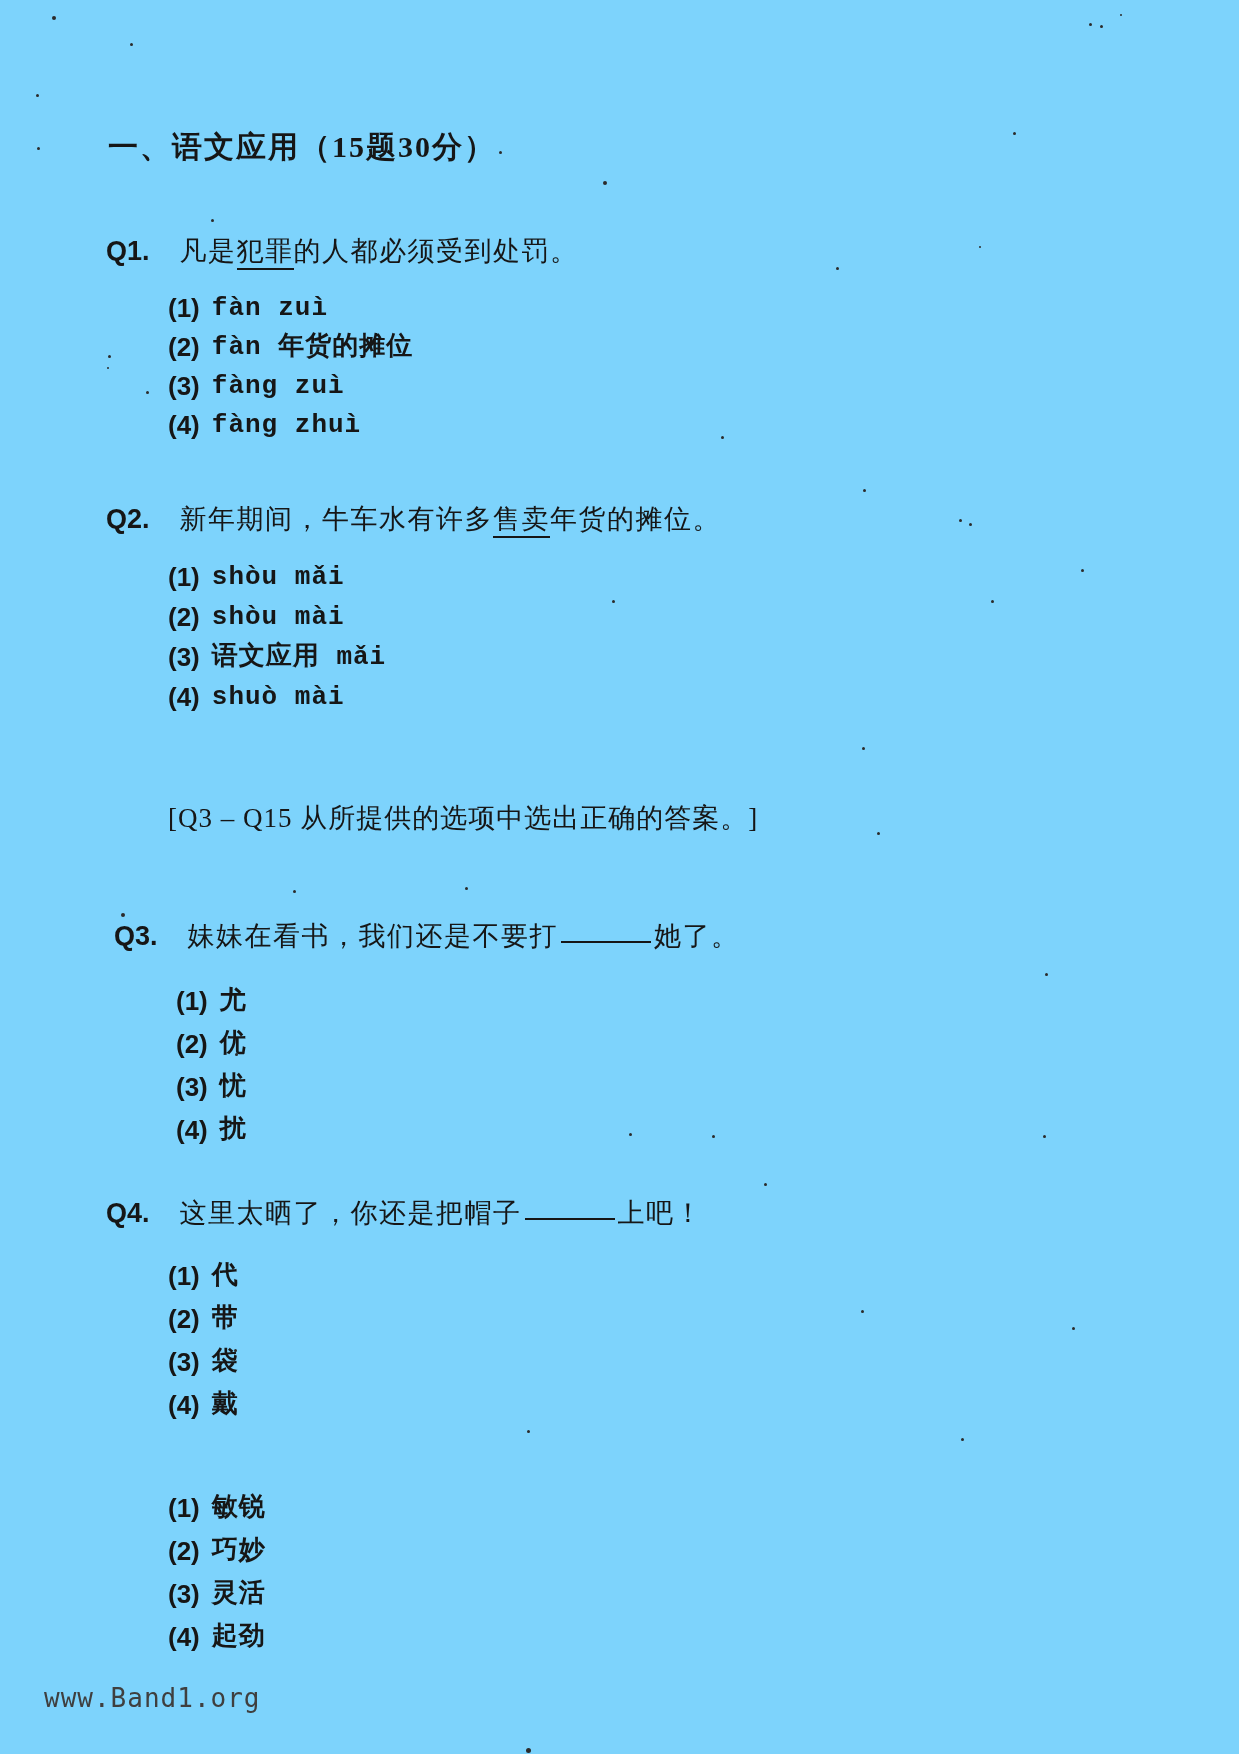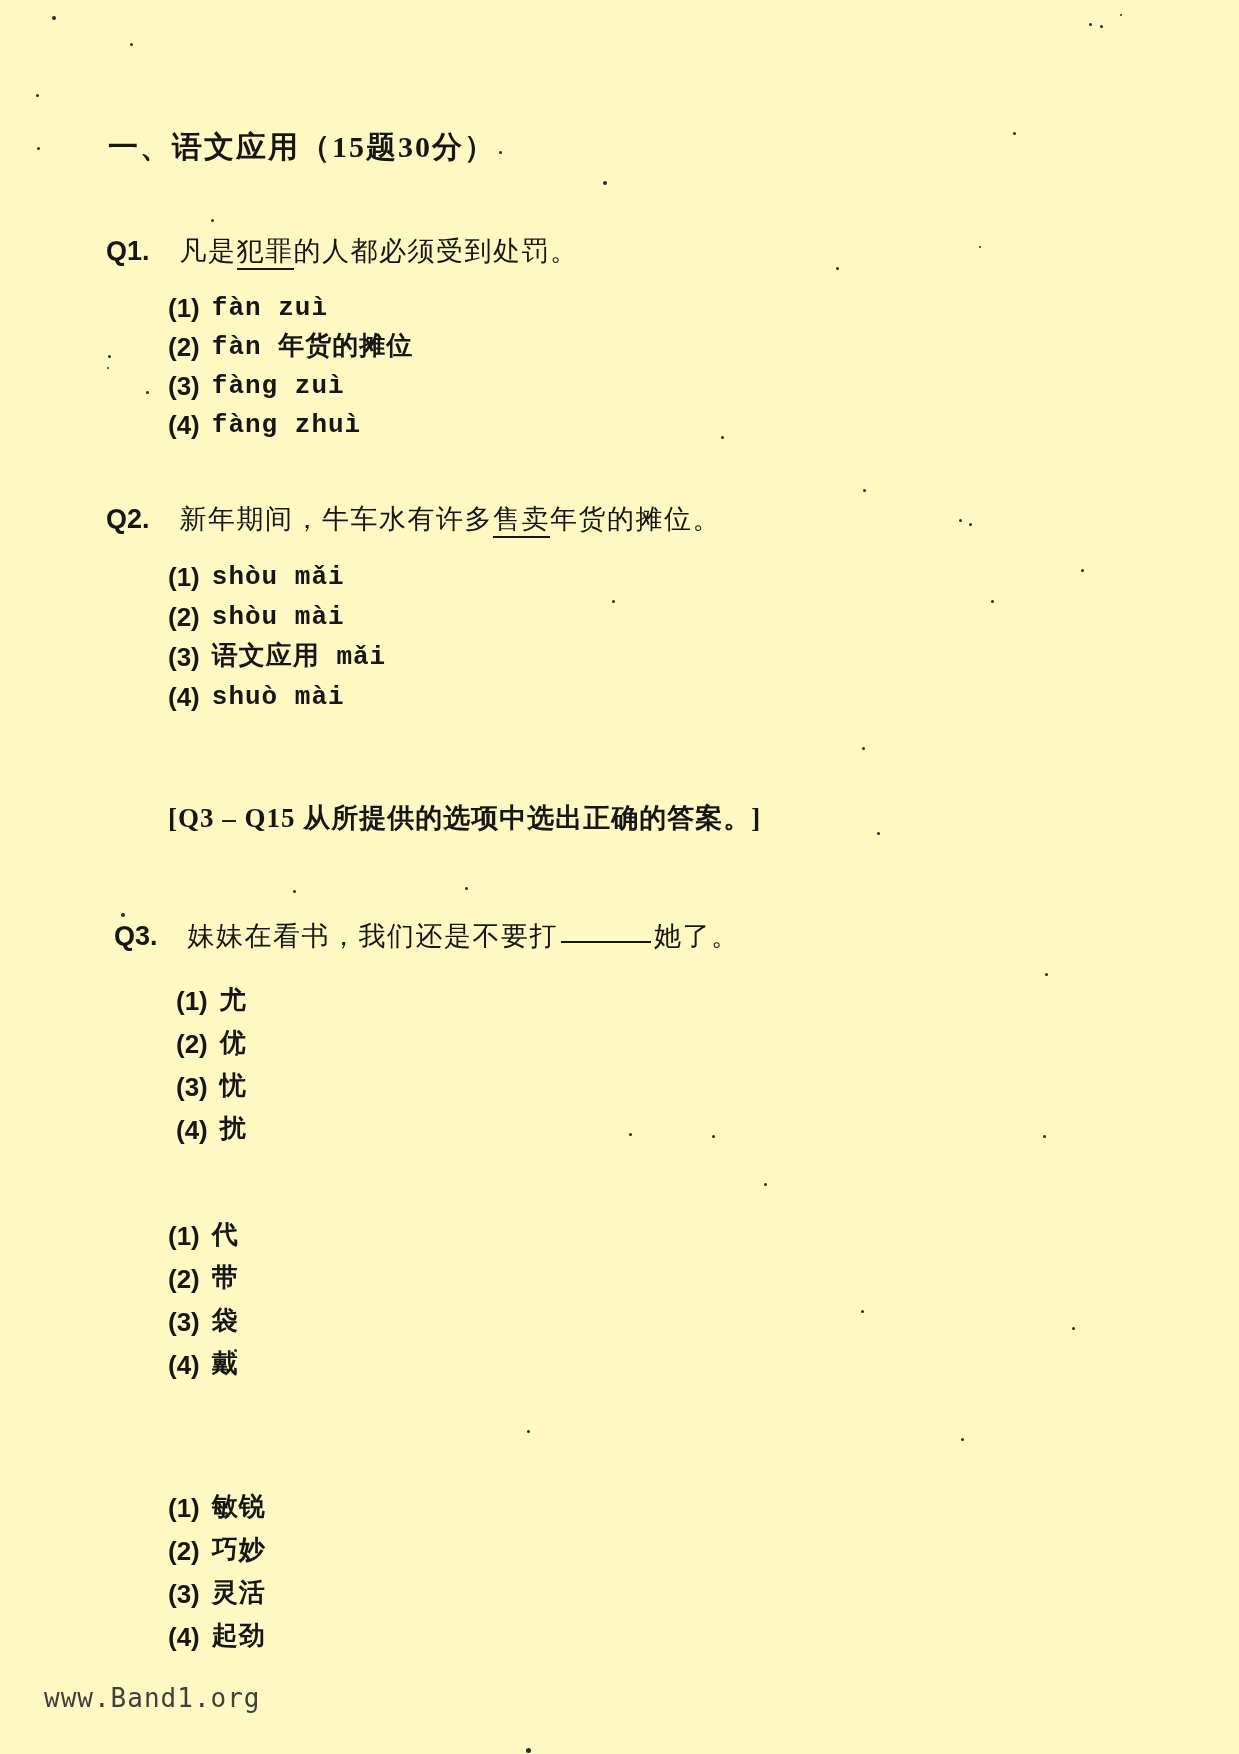--- a/index.html
+++ b/index.html
@@ -1,32 +1,32 @@
 <!DOCTYPE html>
 <html><head>
 <meta charset="utf-8">
 <style>
   html,body{margin:0;padding:0;background:#ffffff;}
   .page{
     position:relative;
     width:1239px;height:1754px;
-    background:#fef9c3;
+    background:#7dd3fc;
     overflow:hidden;
     font-family:"Liberation Serif","DejaVu Serif",serif;
     color:#161616;
     text-align:center;
   }
   .header{
     position:absolute;left:108px;top:127px;
     font-size:30px;font-weight:bold;letter-spacing:2px;
     white-space:nowrap;
   }
   .instruction{
     position:absolute;left:168px;top:800px;
-    font-size:27px;font-weight:700;letter-spacing:1px;
+    font-size:27px;font-weight:400;letter-spacing:1px;
     white-space:nowrap;
   }
   .question{position:absolute;left:106px;white-space:nowrap;}
   .q-line{display:flex;gap:30px;font-size:27px;line-height:40px;}
   .q-num{font-weight:bold;font-family:"Liberation Sans","DejaVu Sans",sans-serif;}
   .q-text{font-weight:400;letter-spacing:1.5px;}
   .useg{border-bottom:2px solid #161616;padding-bottom:2px;}
   .blank{
     display:inline-block;width:90px;height:2px;
     background:#161616;vertical-align:baseline;
@@ -123,20 +123,24 @@
             <span class="opt-num">(3)</span>
             <span class="opt-text">忧</span>
           </div>
           <div class="q-option">
             <span class="opt-num">(4)</span>
             <span class="opt-text">扰</span>
           </div>
         </div>
       </div>
       <div class="question qpos-3">
+        <div class="q-line">
+          <span class="q-num">Q4.</span>
+          <span class="q-text"><span>这里太晒了，你还是把帽子</span><span class="blank"></span><span>上吧！</span></span>
+        </div>
         <div class="q-options">
           <div class="q-option">
             <span class="opt-num">(1)</span>
             <span class="opt-text">代</span>
           </div>
           <div class="q-option">
             <span class="opt-num">(2)</span>
             <span class="opt-text">带</span>
           </div>
           <div class="q-option">

